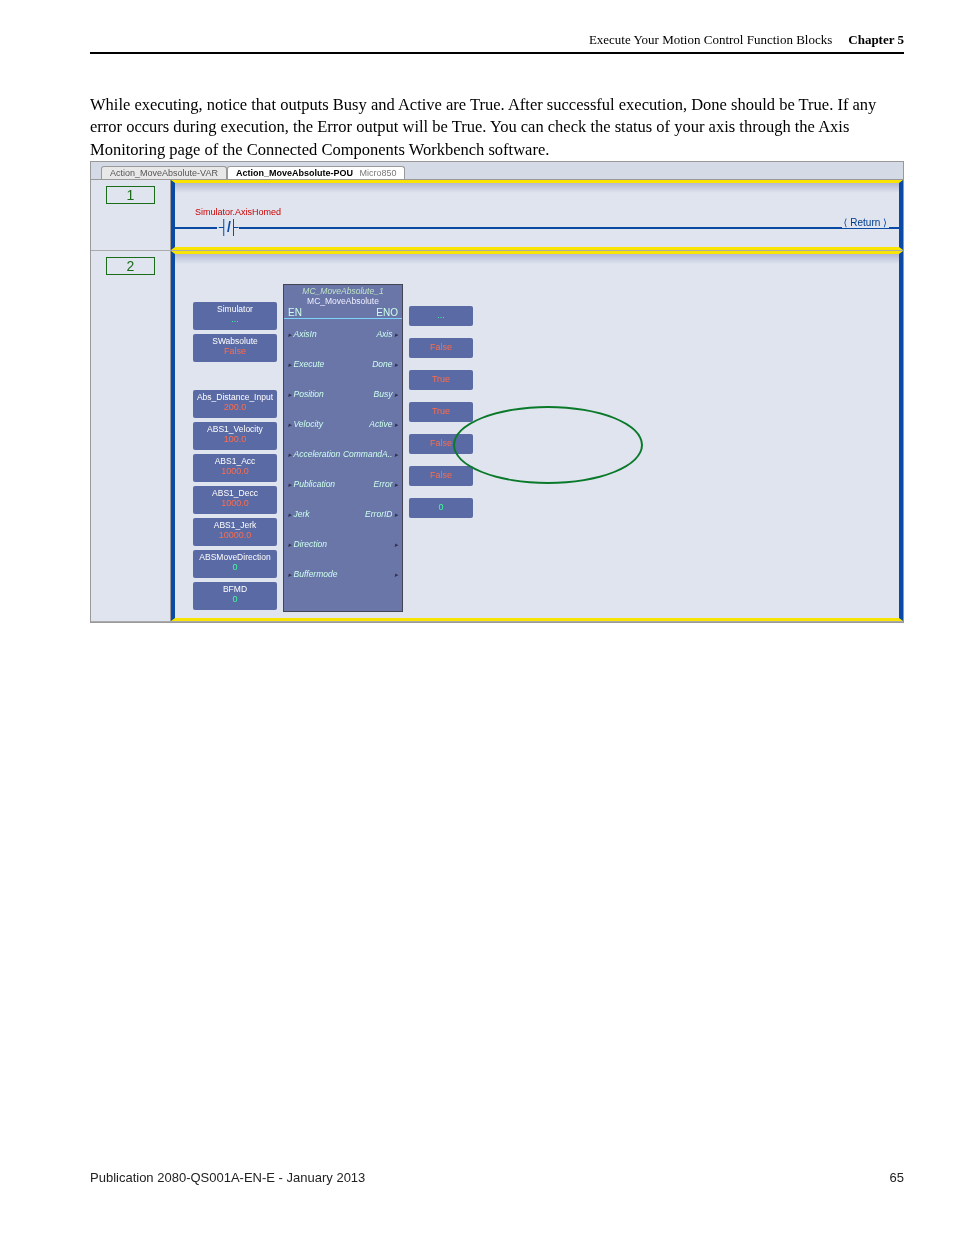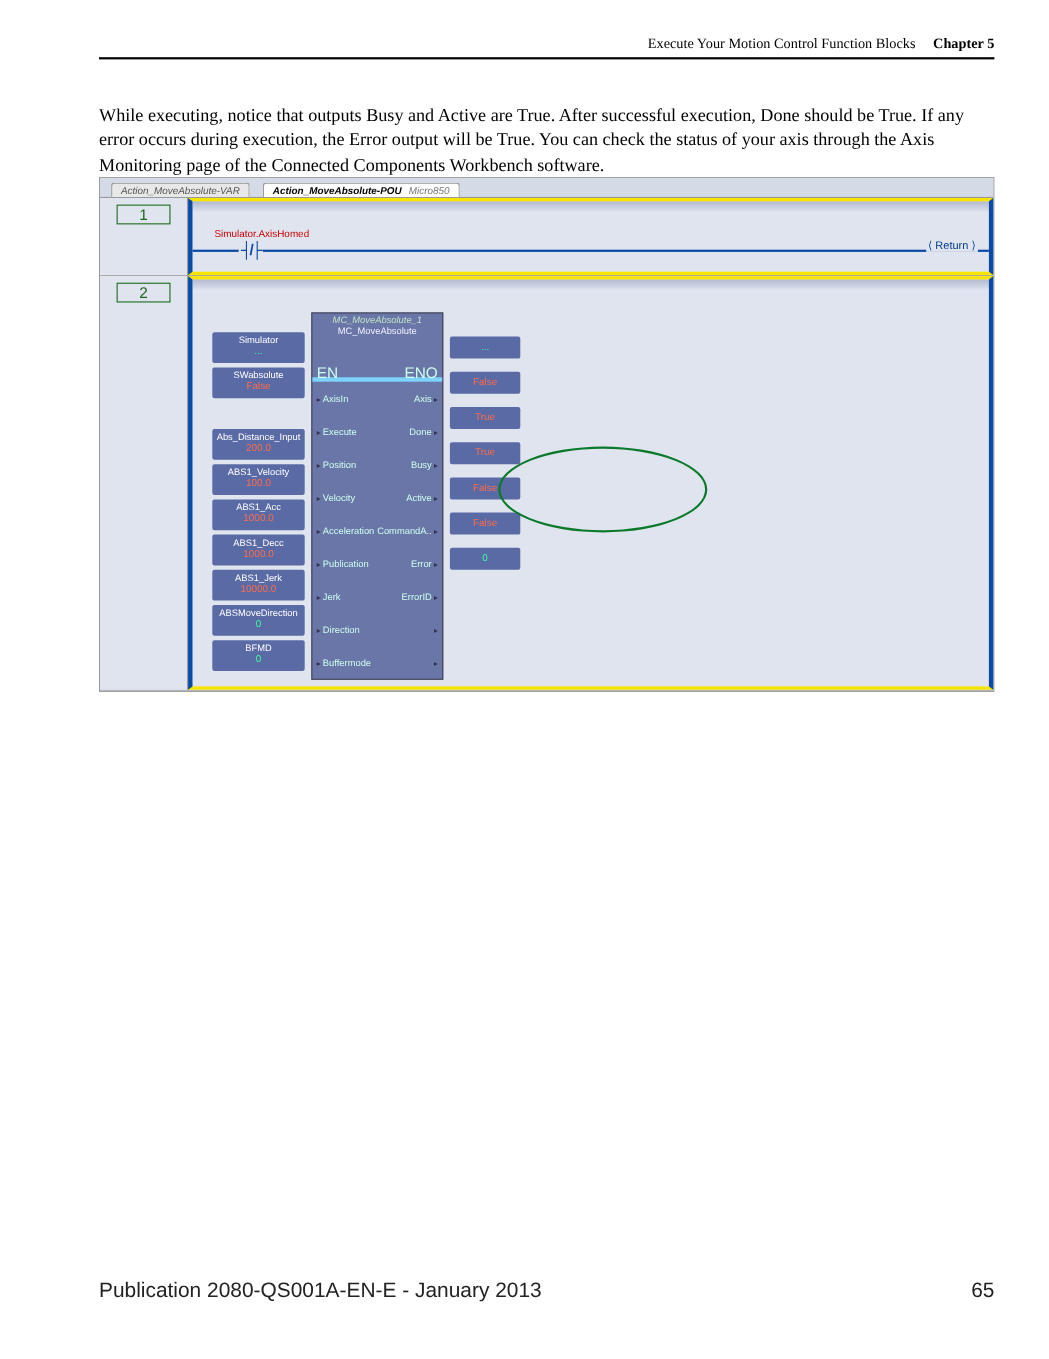--- a/index.html
+++ b/index.html
@@ -43,24 +43,23 @@
     align-items: flex-end;
     padding-left: 10px;
     border-bottom: 1px solid #999;
   }
   .tab {
     background: #e8e8e8;
     border: 1px solid #999;
     border-bottom: none;
     padding: 1px 8px;
     font-size: 9px;
-    margin-right: 12px;
+    margin-right: 0;
     border-radius: 3px 3px 0 0;
     color: #555;
-    font-style: italic;
   }
   .tab.active {
     background: #fff;
     font-weight: bold;
     color: #000;
   }
   .tab .sub { font-weight: normal; color: #777; margin-left: 4px; }
   .ladder-area {
     background: #dfe4ef;
     padding: 0;
@@ -177,42 +176,42 @@
   }
   .fb-sub { text-align: center; font-size: 8.5px; color: #eef; padding-bottom: 1px; }
   .fb-io-row {
     display: flex;
     justify-content: space-between;
     padding: 0 4px;
     height: 30px;
     align-items: center;
     color: #cfe;
   }
-  .fb-io-row.head { border-bottom: 4px solid #7dd3fc; height: 12px; font-size: 14px; margin-top: 28px;}
-  .io-left, .io-right { display: flex; align-items: center; gap: 2px; }
+  .fb-io-row.head { border-bottom: 1px solid #7dd3fc; height: 12px; font-size: 10px;}
+  .io-left, .io-right { display: flex; align-items: center; gap: 2px; font-style: italic; }
   .io-left .lbl::before { content: "▸"; font-size: 7px; margin-right:2px; color:#335;}
   .io-right .lbl::after { content: "▸"; font-size: 7px; margin-left:2px; color:#335;}
   .highlight-ellipse {
     position: absolute;
     border: 2px solid #0a7a2a;
     border-radius: 50%;
     width: 190px;
     height: 78px;
     top: 152px;
     left: 278px;
     pointer-events: none;
   }
   .footer {
     position: absolute;
     bottom: 50px;
     left: 90px;
     right: 50px;
     display: flex;
     justify-content: space-between;
-    font-size: 19px;
+    font-size: 13px;
     font-family: Arial, sans-serif;
     color: #222;
   }
 </style>
 </head>
 <body>
 
 <div class="page">
   <div class="header-row">
     <span class="section-title">Execute Your Motion Control Function Blocks</span>

